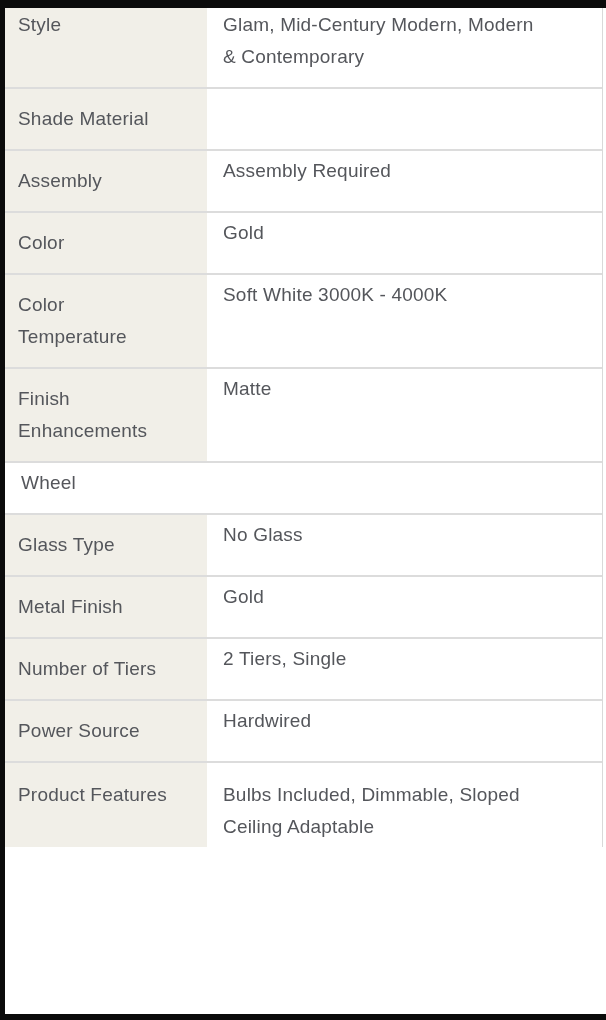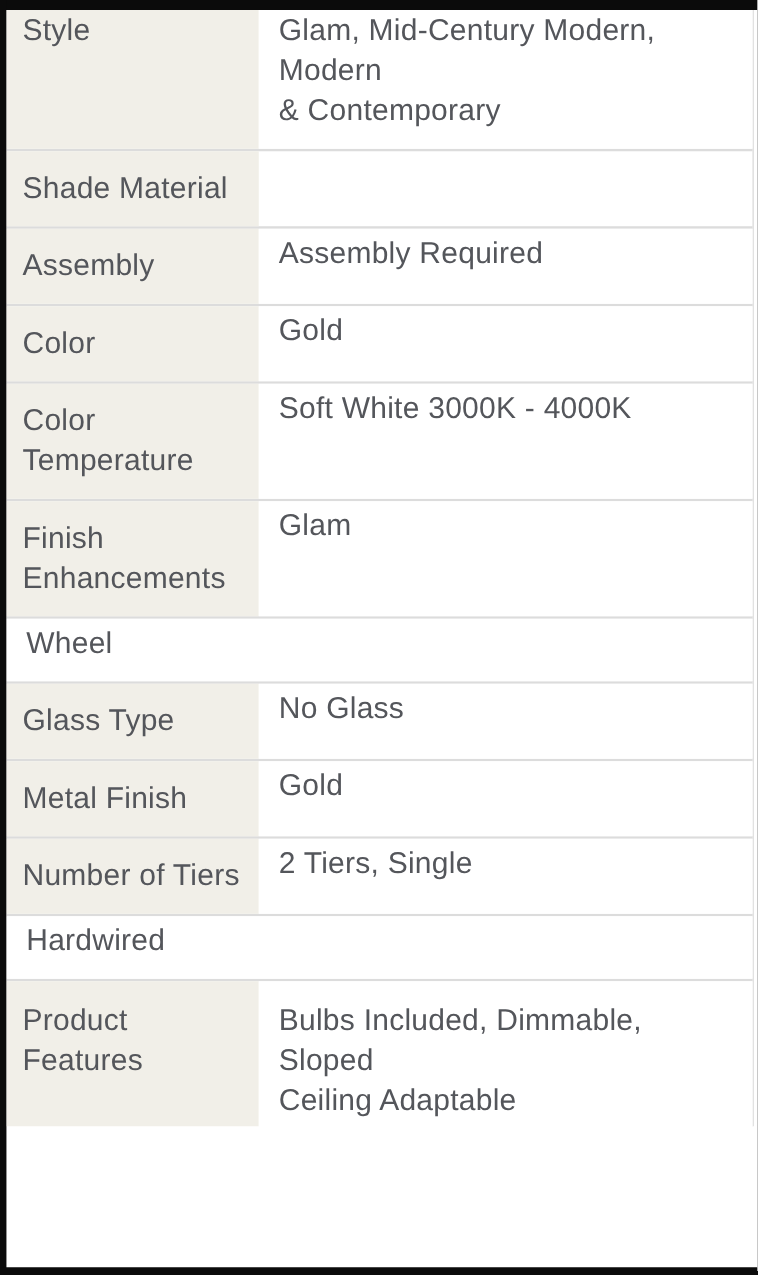--- a/index.html
+++ b/index.html
@@ -30,21 +30,21 @@
   }
   .row {
     display: flex;
     align-items: stretch;
   }
   .row:not(.last) {
     border-bottom: 2px solid #dcdcdc;
   }
   .cell {
     box-sizing: border-box;
-    font-size: 24px;
+    font-size: 19px;
     line-height: 32px;
     letter-spacing: 0.2px;
     color: #54565b;
     white-space: pre-line;
   }
   .label-cell {
     width: 202px;
     flex: 0 0 202px;
     background: #f1efe8;
     padding: 14px 10px 14px 13px;
@@ -95,21 +95,21 @@
   <div class="row">
     <div class="cell label-cell">Color
 Temperature</div>
     <div class="cell value-cell">Soft White 3000K - 4000K</div>
   </div>
 
 
   <div class="row">
     <div class="cell label-cell">Finish
 Enhancements</div>
-    <div class="cell value-cell">Glam</div>
+    <div class="cell value-cell">Matte</div>
   </div>
 
   <div class="row">
     <div class="cell value-cell">Wheel</div>
   </div>
 
   <div class="row">
     <div class="cell label-cell">Glass Type</div>
     <div class="cell value-cell">No Glass</div>
   </div>
@@ -118,20 +118,21 @@
     <div class="cell label-cell">Metal Finish</div>
     <div class="cell value-cell">Gold</div>
   </div>
 
   <div class="row">
     <div class="cell label-cell">Number of Tiers</div>
     <div class="cell value-cell">2 Tiers, Single</div>
   </div>
 
   <div class="row">
+    <div class="cell label-cell">Power Source</div>
     <div class="cell value-cell">Hardwired</div>
   </div>
 
   <div class="row last">
     <div class="cell label-cell">Product Features</div>
     <div class="cell value-cell">Bulbs Included, Dimmable, Sloped
 Ceiling Adaptable</div>
   </div>
 </div>
   </div>

